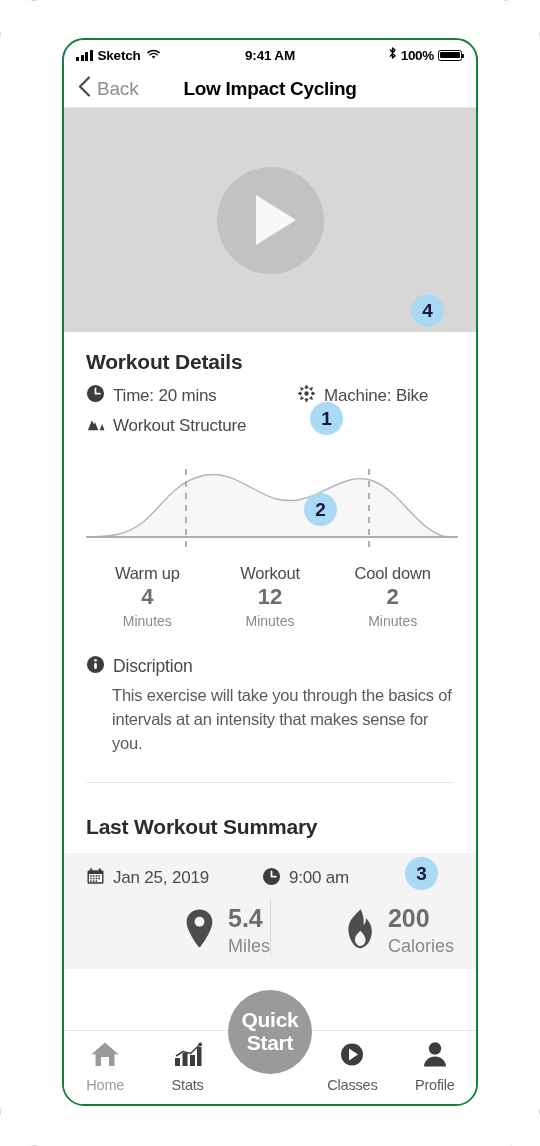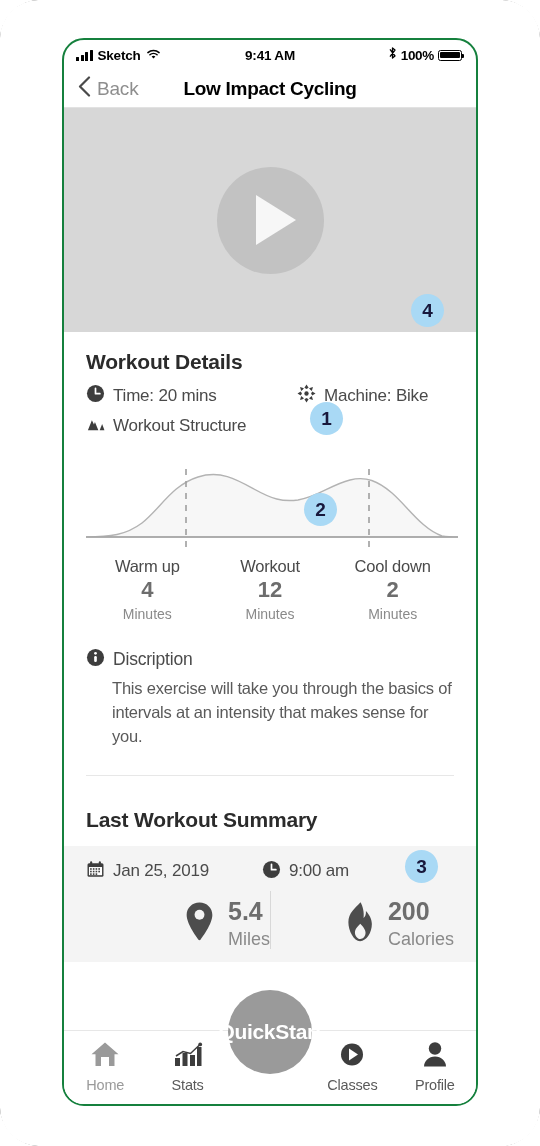--- a/index.html
+++ b/index.html
@@ -93,21 +93,21 @@
   .detail-item.left{width:198px;}
   .detail-text{font-size:17px;color:#4a4a4a;letter-spacing:-.2px;white-space:nowrap;}
   .row2{margin-top:7px;position:relative;}
   .badge-1{position:absolute;left:224px;top:-12px;}
   
   .ico{flex:0 0 auto;display:inline-block;}
   
   .chart-wrap{margin-top:18px;position:relative;height:92px;}
   .chart-wrap svg{display:block;}
   .badge-2{position:absolute;left:218px;top:38px;}
-  .seg-row{display:flex;margin-top:10px;}
+  .seg-row{display:flex;margin-top:17px;}
   .seg{flex:1;text-align:center;}
   .seg-name{font-size:16.5px;color:#4a4a4a;letter-spacing:-.2px;}
   .seg-num{font-size:22px;font-weight:bold;color:#6d6d6d;margin-top:1px;}
   .seg-unit{font-size:14px;color:#8a8a8a;margin-top:3px;}
   
   .desc-head{display:flex;align-items:center;gap:8px;margin-top:26px;}
   .desc-title{font-size:17.5px;color:#4a4a4a;letter-spacing:-.2px;}
   .desc-body{
     font-size:16.5px;color:#5a5a5a;line-height:1.45;
     margin:6px 0 0 26px;letter-spacing:-.2px;
@@ -138,21 +138,21 @@
     border-top:1px solid #e7e7e7;display:flex;align-items:flex-start;
     padding-top:10px;box-sizing:border-box;
   }
   .tab{flex:1;display:flex;flex-direction:column;align-items:center;gap:5px;}
   .tab-label{font-size:14.5px;color:#5a5a5a;letter-spacing:-.2px;}
   .tab.inactive .tab-label{color:#9a9a9a;}
   .tab.spacer{visibility:hidden;}
   .fab{
     position:absolute;left:50%;transform:translateX(-50%);
     bottom:30px;width:84px;height:84px;border-radius:50%;background:#9a9a9a;
-    display:flex;flex-direction:row;align-items:center;justify-content:center;
+    display:flex;flex-direction:column;align-items:center;justify-content:center;
     color:#ffffff;font-size:21px;font-weight:bold;line-height:1.08;z-index:5;
     letter-spacing:-.3px;
   }
 </style>
 </head>
 <body>
 
 <div class="backdrop">
   <div class="backdrop-inner"></div>
 </div>

